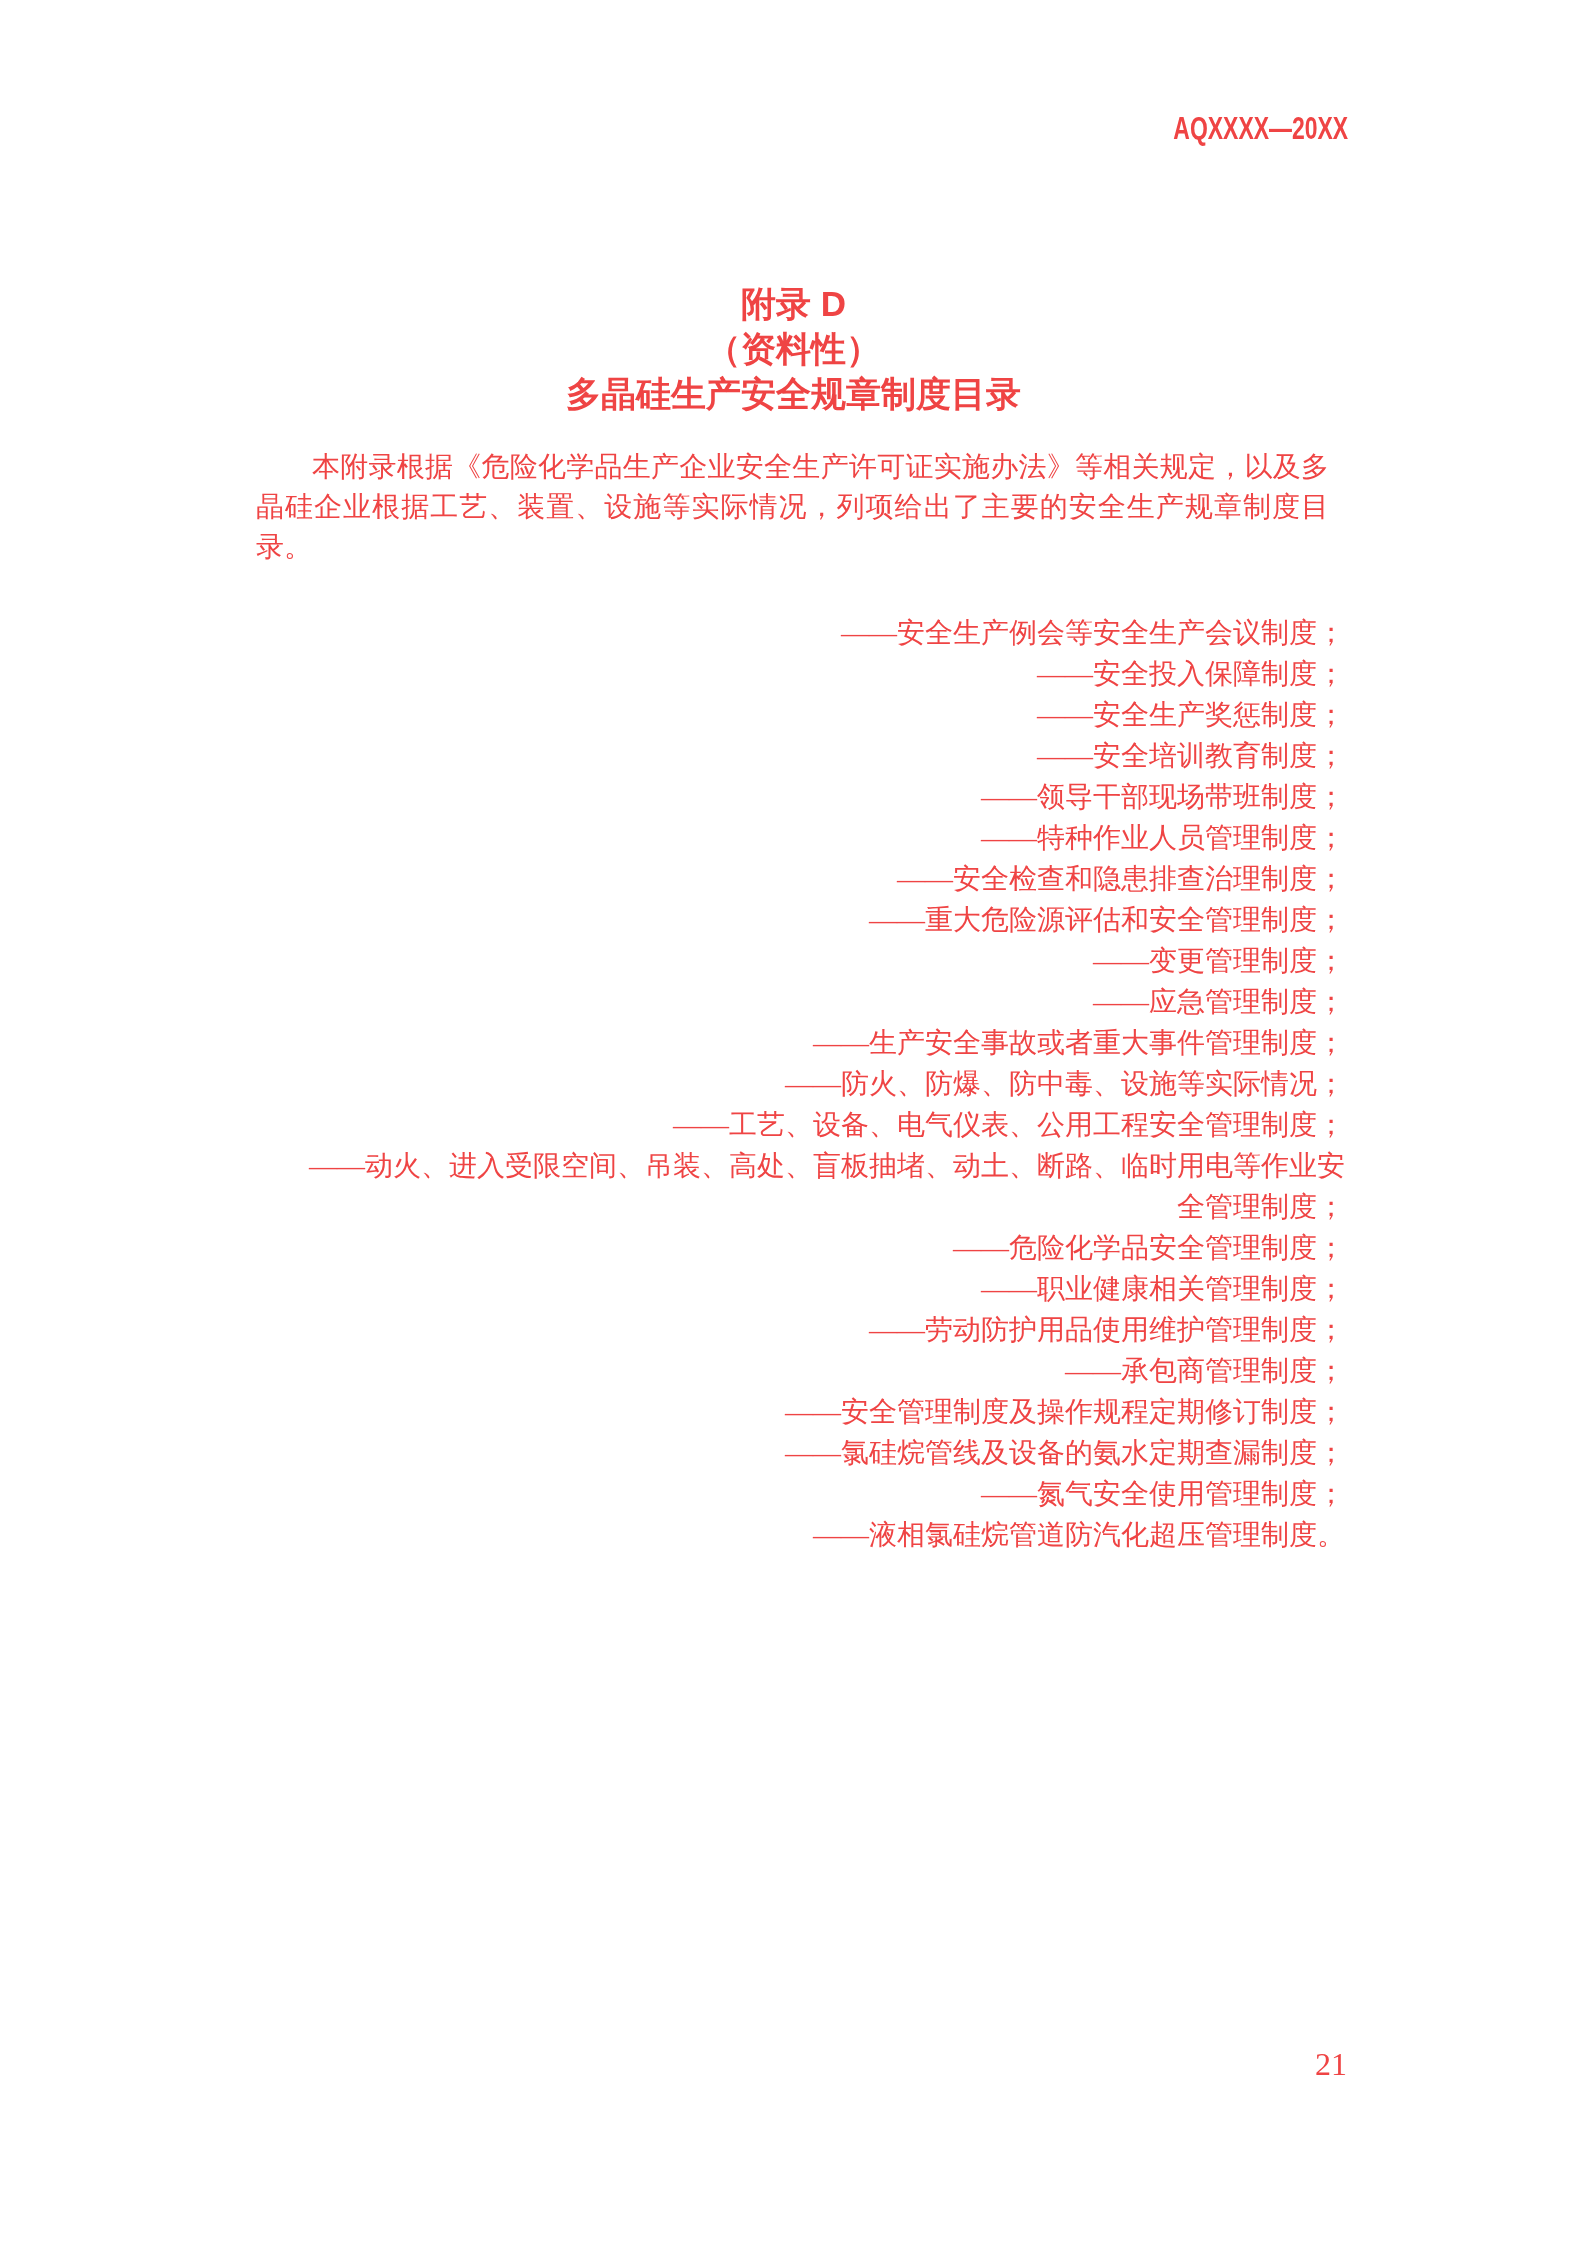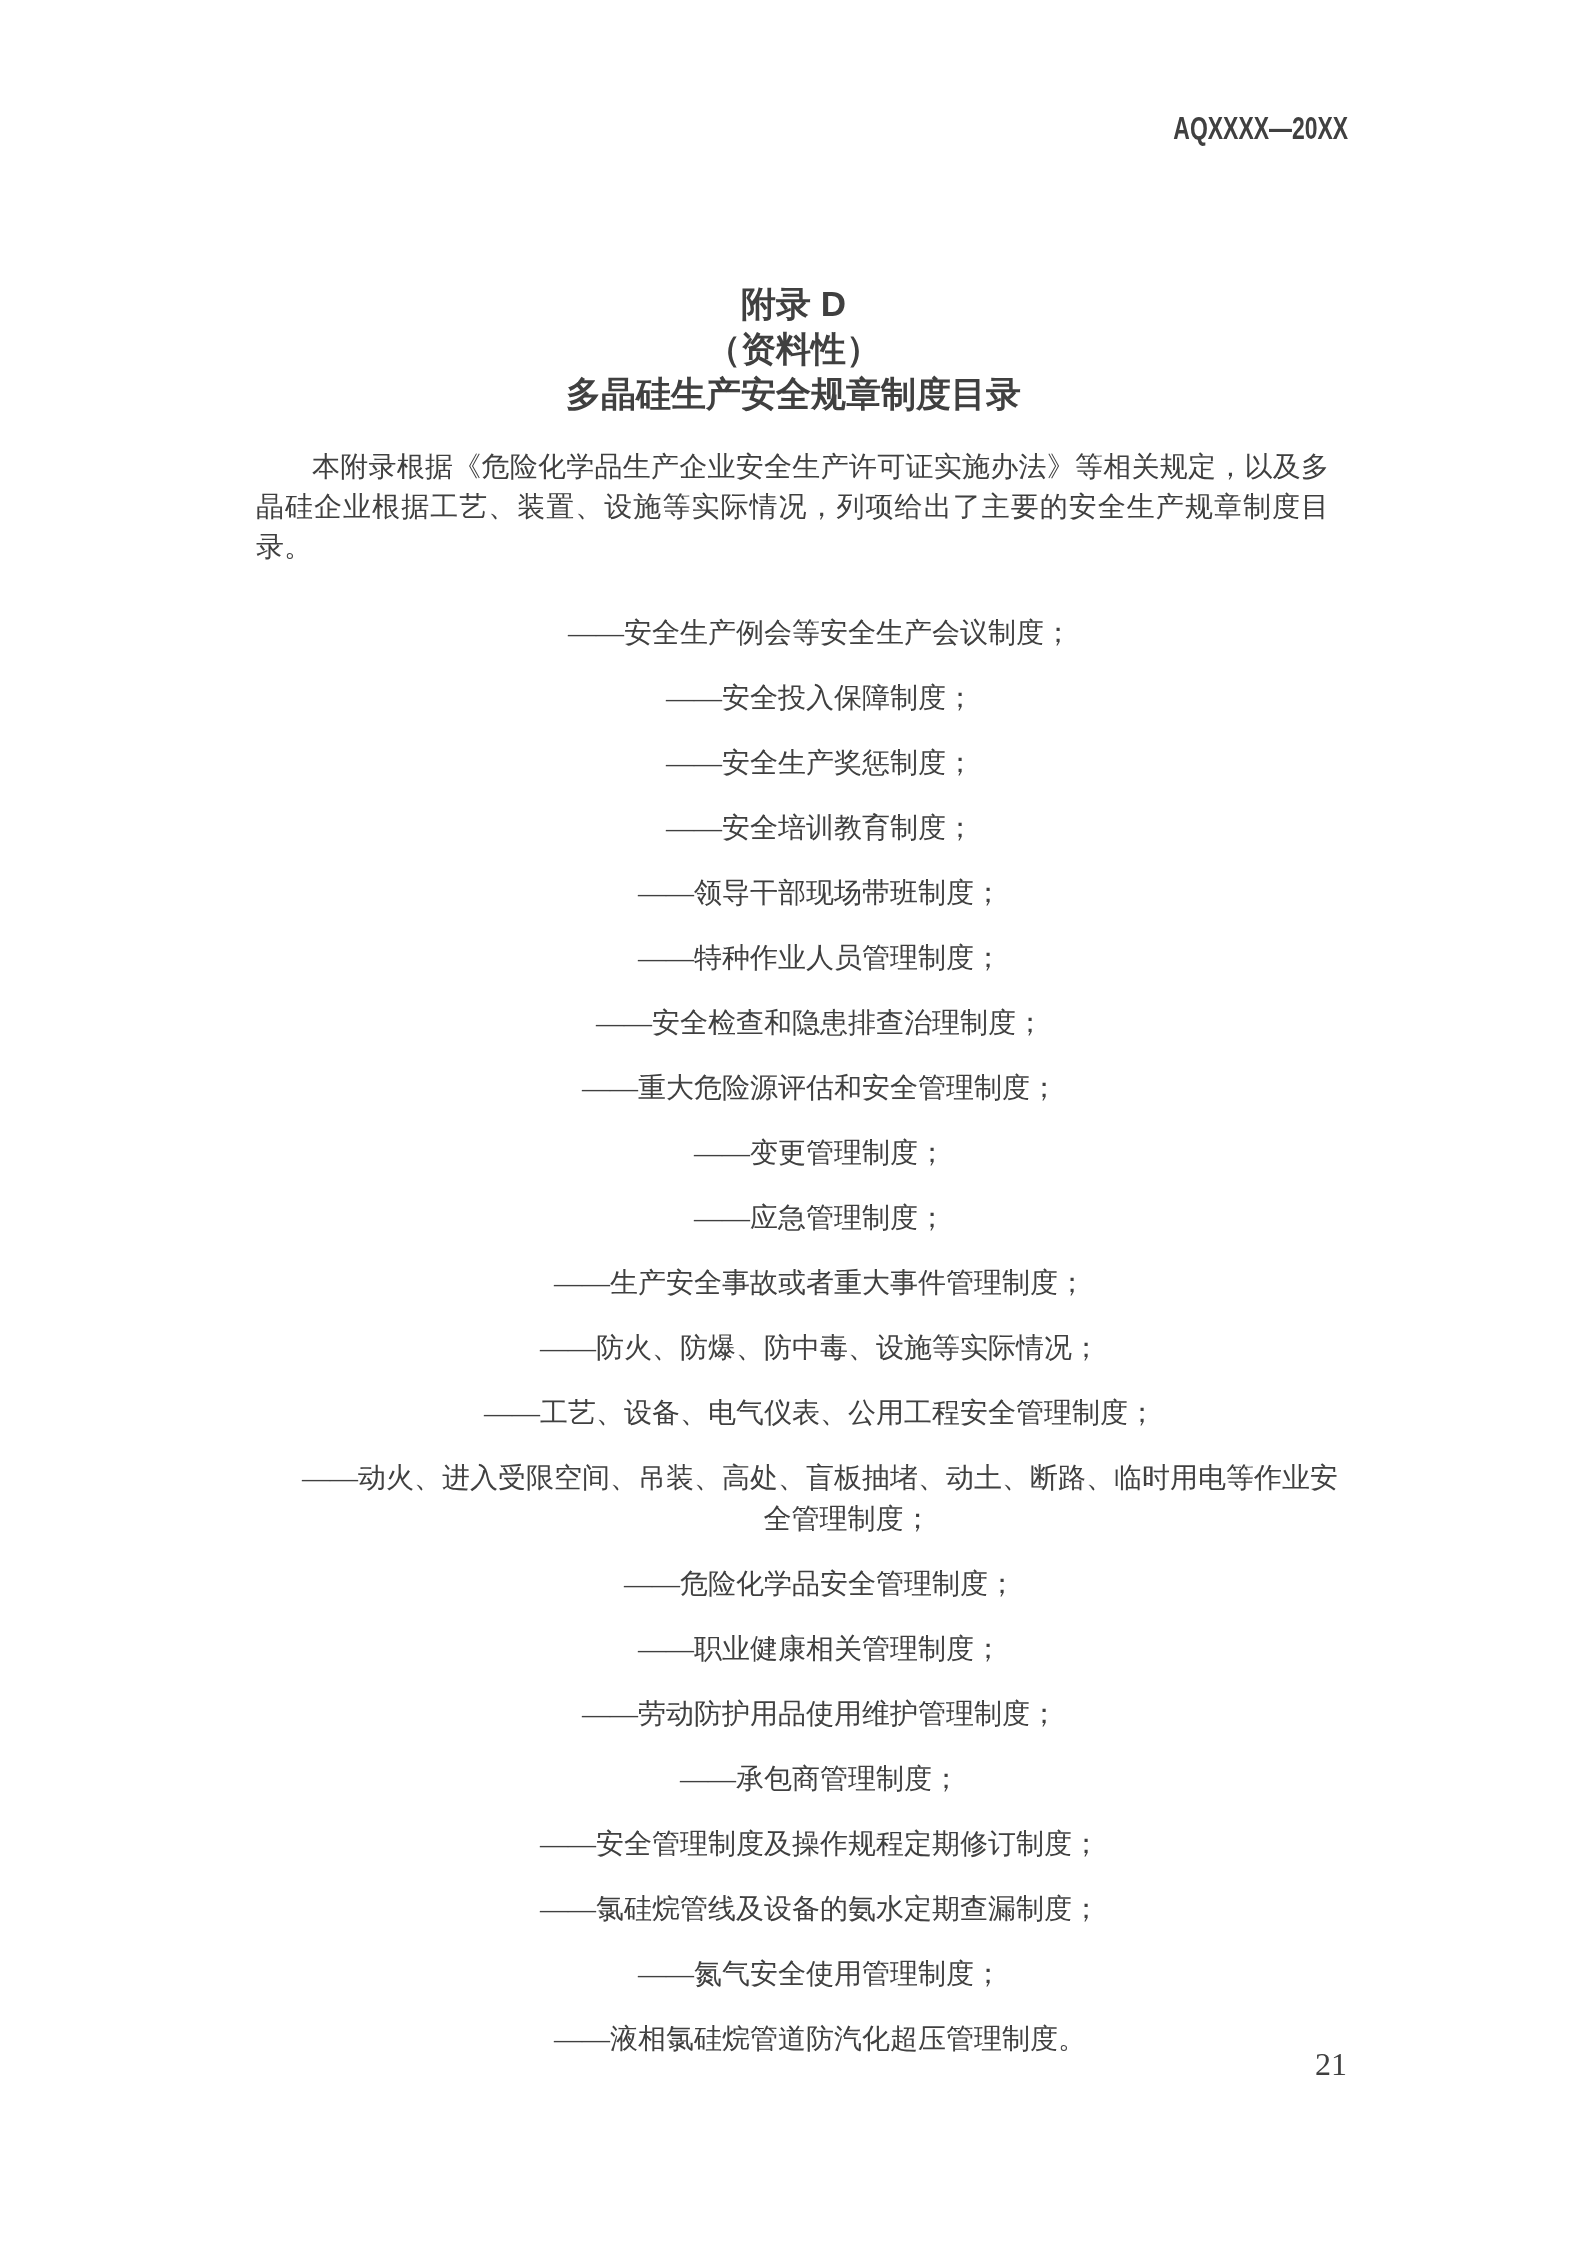--- a/index.html
+++ b/index.html
@@ -1,21 +1,21 @@
 <!DOCTYPE html>
 <html><head>
 <meta charset="utf-8">
 <style>
   html, body { margin: 0; padding: 0; background: #ffffff; }
   .page {
     position: relative;
     width: 1587px;
     height: 2245px;
     background: #ffffff;
-    color: #404040;
+    color: #ef4444;
     overflow: hidden;
   }
   .header-code {
     position: absolute;
     top: 114px;
     right: 239px;
     font-family: "Liberation Sans", "DejaVu Sans", sans-serif;
     font-weight: bold;
     font-size: 31px;
     line-height: 30px;
@@ -49,22 +49,21 @@
     text-align: justify;
     line-height: 40px;
   }
   .reg-list {
     margin-top: 45px;
   }
   .list-item {
     line-height: 41px;
     padding-left: 110px;
     text-indent: -55px;
-    text-align: center;
-    margin-top: 24px;
+    text-align: right;
   }
   .page-number {
     position: absolute;
     top: 2048px;
     right: 240px;
     font-family: "Liberation Serif", "DejaVu Serif", serif;
     font-size: 32px;
     line-height: 32px;
   }
 </style>

